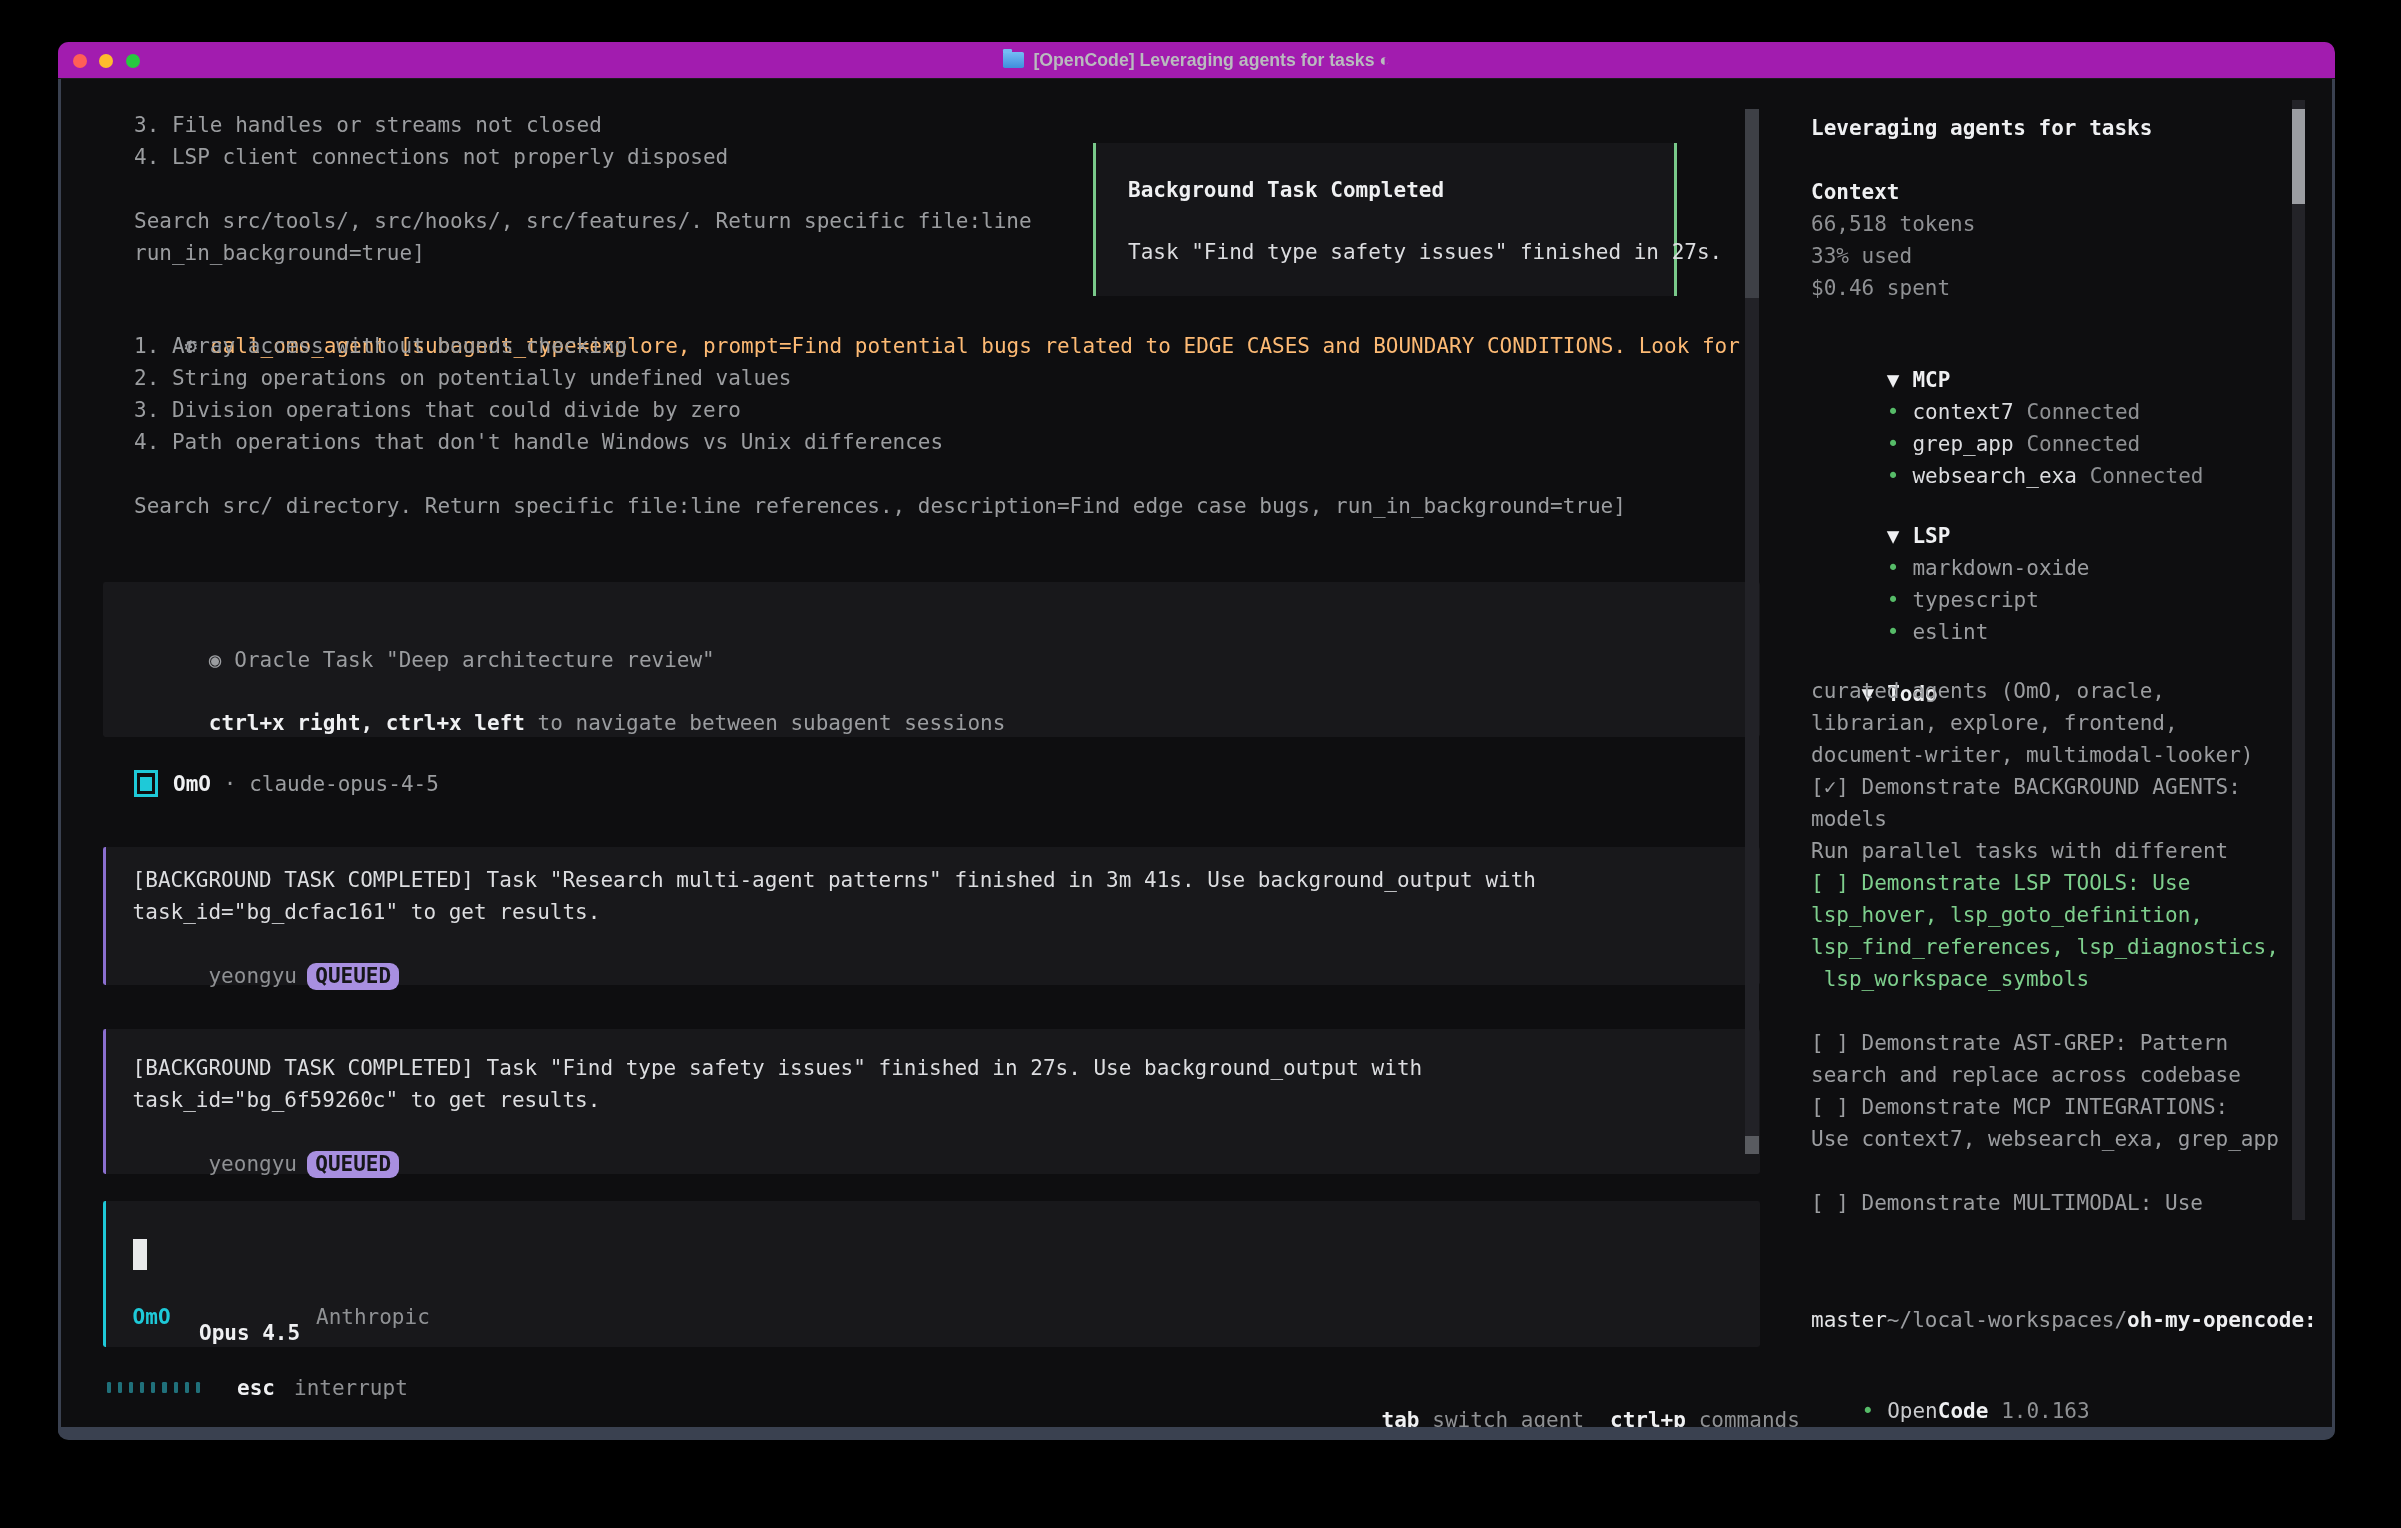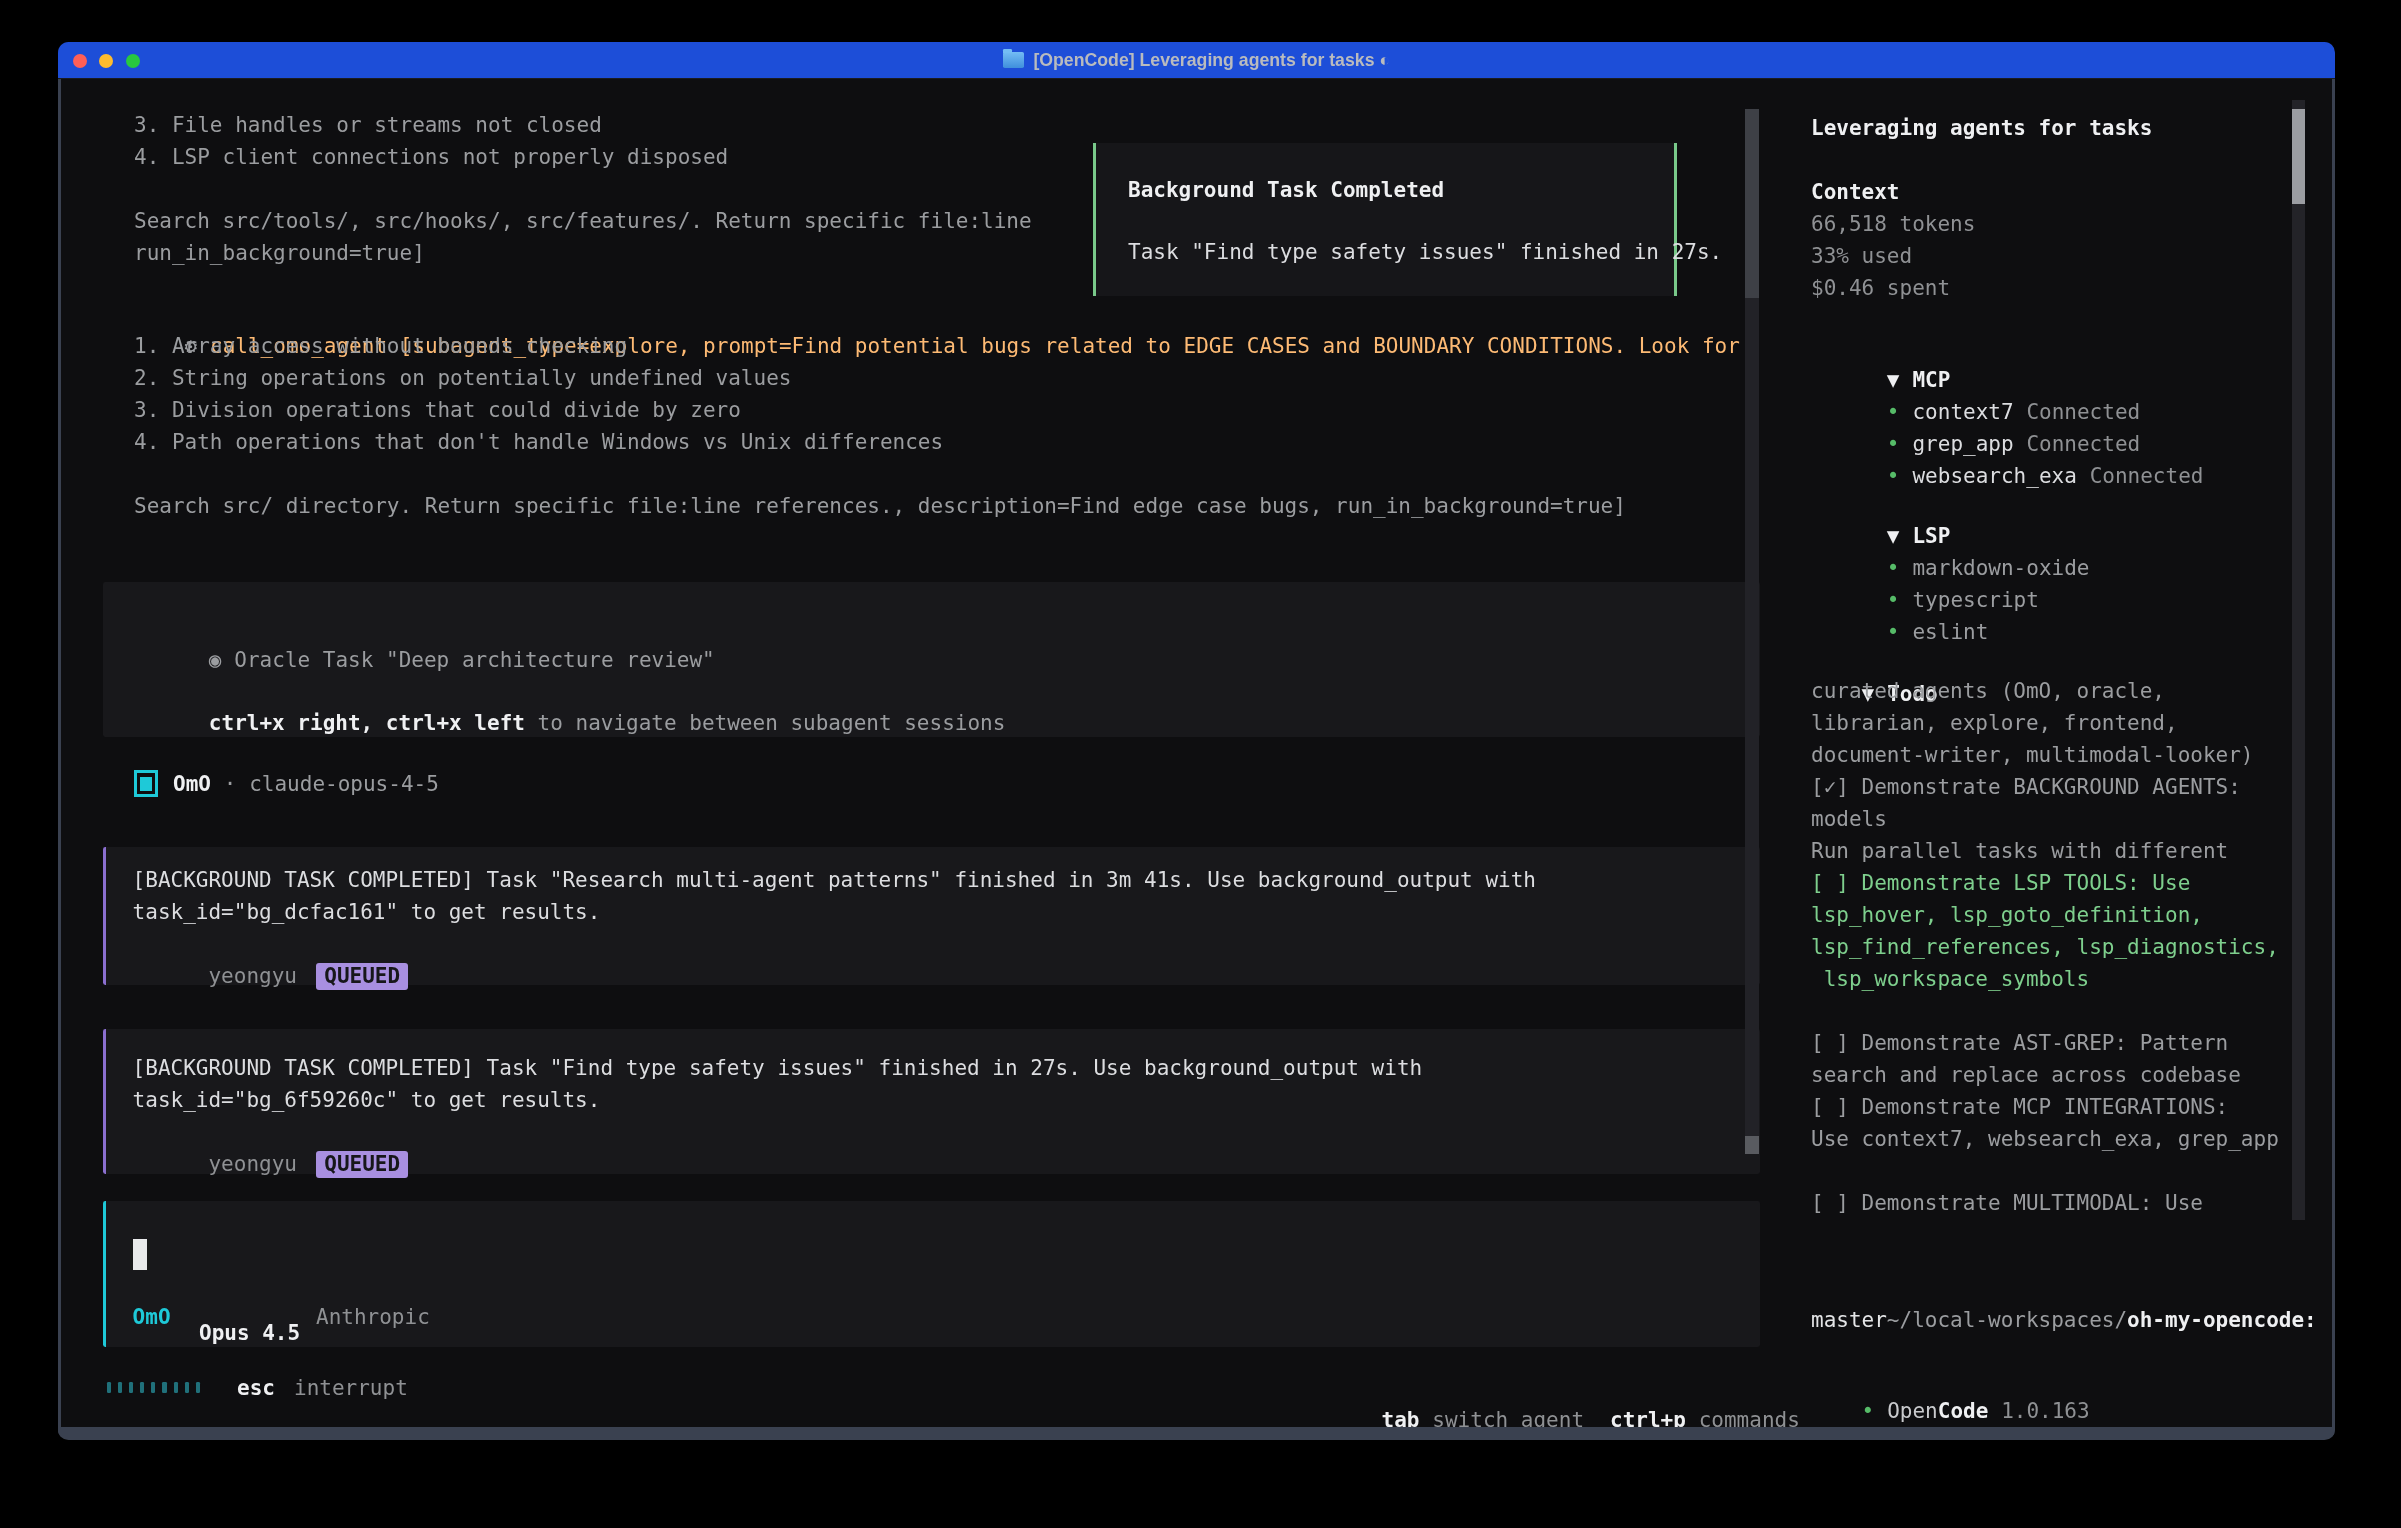--- a/index.html
+++ b/index.html
@@ -7,21 +7,21 @@
   body { font-family:"DejaVu Sans Mono","DejaVu Sans",monospace; }
 
   #window {
     position:absolute; left:58px; top:42px; width:2277px; height:1398px;
     background:#0e0e10; border-radius:10.6px; overflow:hidden;
     box-shadow:0 17.7px 53px rgba(0,0,0,0.85);
   }
   
   .titlebar {
     position:absolute; left:0; top:0; width:100%; height:37px;
-    background:#1d4ed8; border-bottom:1.2px solid #1b1c1e;
+    background:#a21caf; border-bottom:1.2px solid #1b1c1e;
     display:flex; align-items:center; justify-content:center;
   }
   .lights { position:absolute; left:14.8px; top:0; height:37px; display:flex; align-items:center; gap:12.4px; }
   .light { width:14px; height:14px; border-radius:50%; }
   .light.red { background:#ff5f57; }
   .light.yellow { background:#febc2e; }
   .light.green { background:#28c840; }
   .title-group { display:flex; align-items:center; gap:9.5px; }
   .folder-ico { position:relative; width:21px; height:16px; background:linear-gradient(#74bdf4,#3f8fdc); border-radius:1.8px; }
   .folder-ico::before { content:""; position:absolute; left:0; top:-3px; width:8.9px; height:4.1px; background:#74bdf4; border-radius:1.2px 1.2px 0 0; }
@@ -40,21 +40,21 @@
   .cyan { color:#1ec9d8; }
   .green { color:#7ecf8d; }
   .gbullet { color:#56bb68; }
   .abs { position:absolute; }
 
   
   .panel { position:absolute; background:#18181b; border-radius:2.4px; }
   .msgbox { border-left:3.5px solid #8b6fd0; padding:16.5px 0 0 26.6px; }
   .badge {
     display:inline-block; background:#a88fe0; color:#17171a; font-weight:700;
-    padding:0 8.3px; margin-left:19px; border-radius:3px; line-height:27px; height:27px;
+    padding:0 8.3px; margin-left:10px; border-radius:9px; line-height:27px; height:27px;
     vertical-align:middle;
   }
   .toast {
     position:absolute; background:#161619; border-left:3.5px solid #79c98a; border-right:3.5px solid #79c98a;
     z-index:5;
   }
 
   
   .agent-ico { position:relative; width:23.6px; height:27px; border:3px solid #1ec9d8; margin-right:15.4px; flex:none; }
   .agent-ico::before { content:""; position:absolute; left:3px; top:3.5px; right:3px; bottom:3.5px; background:#1ec9d8; }

